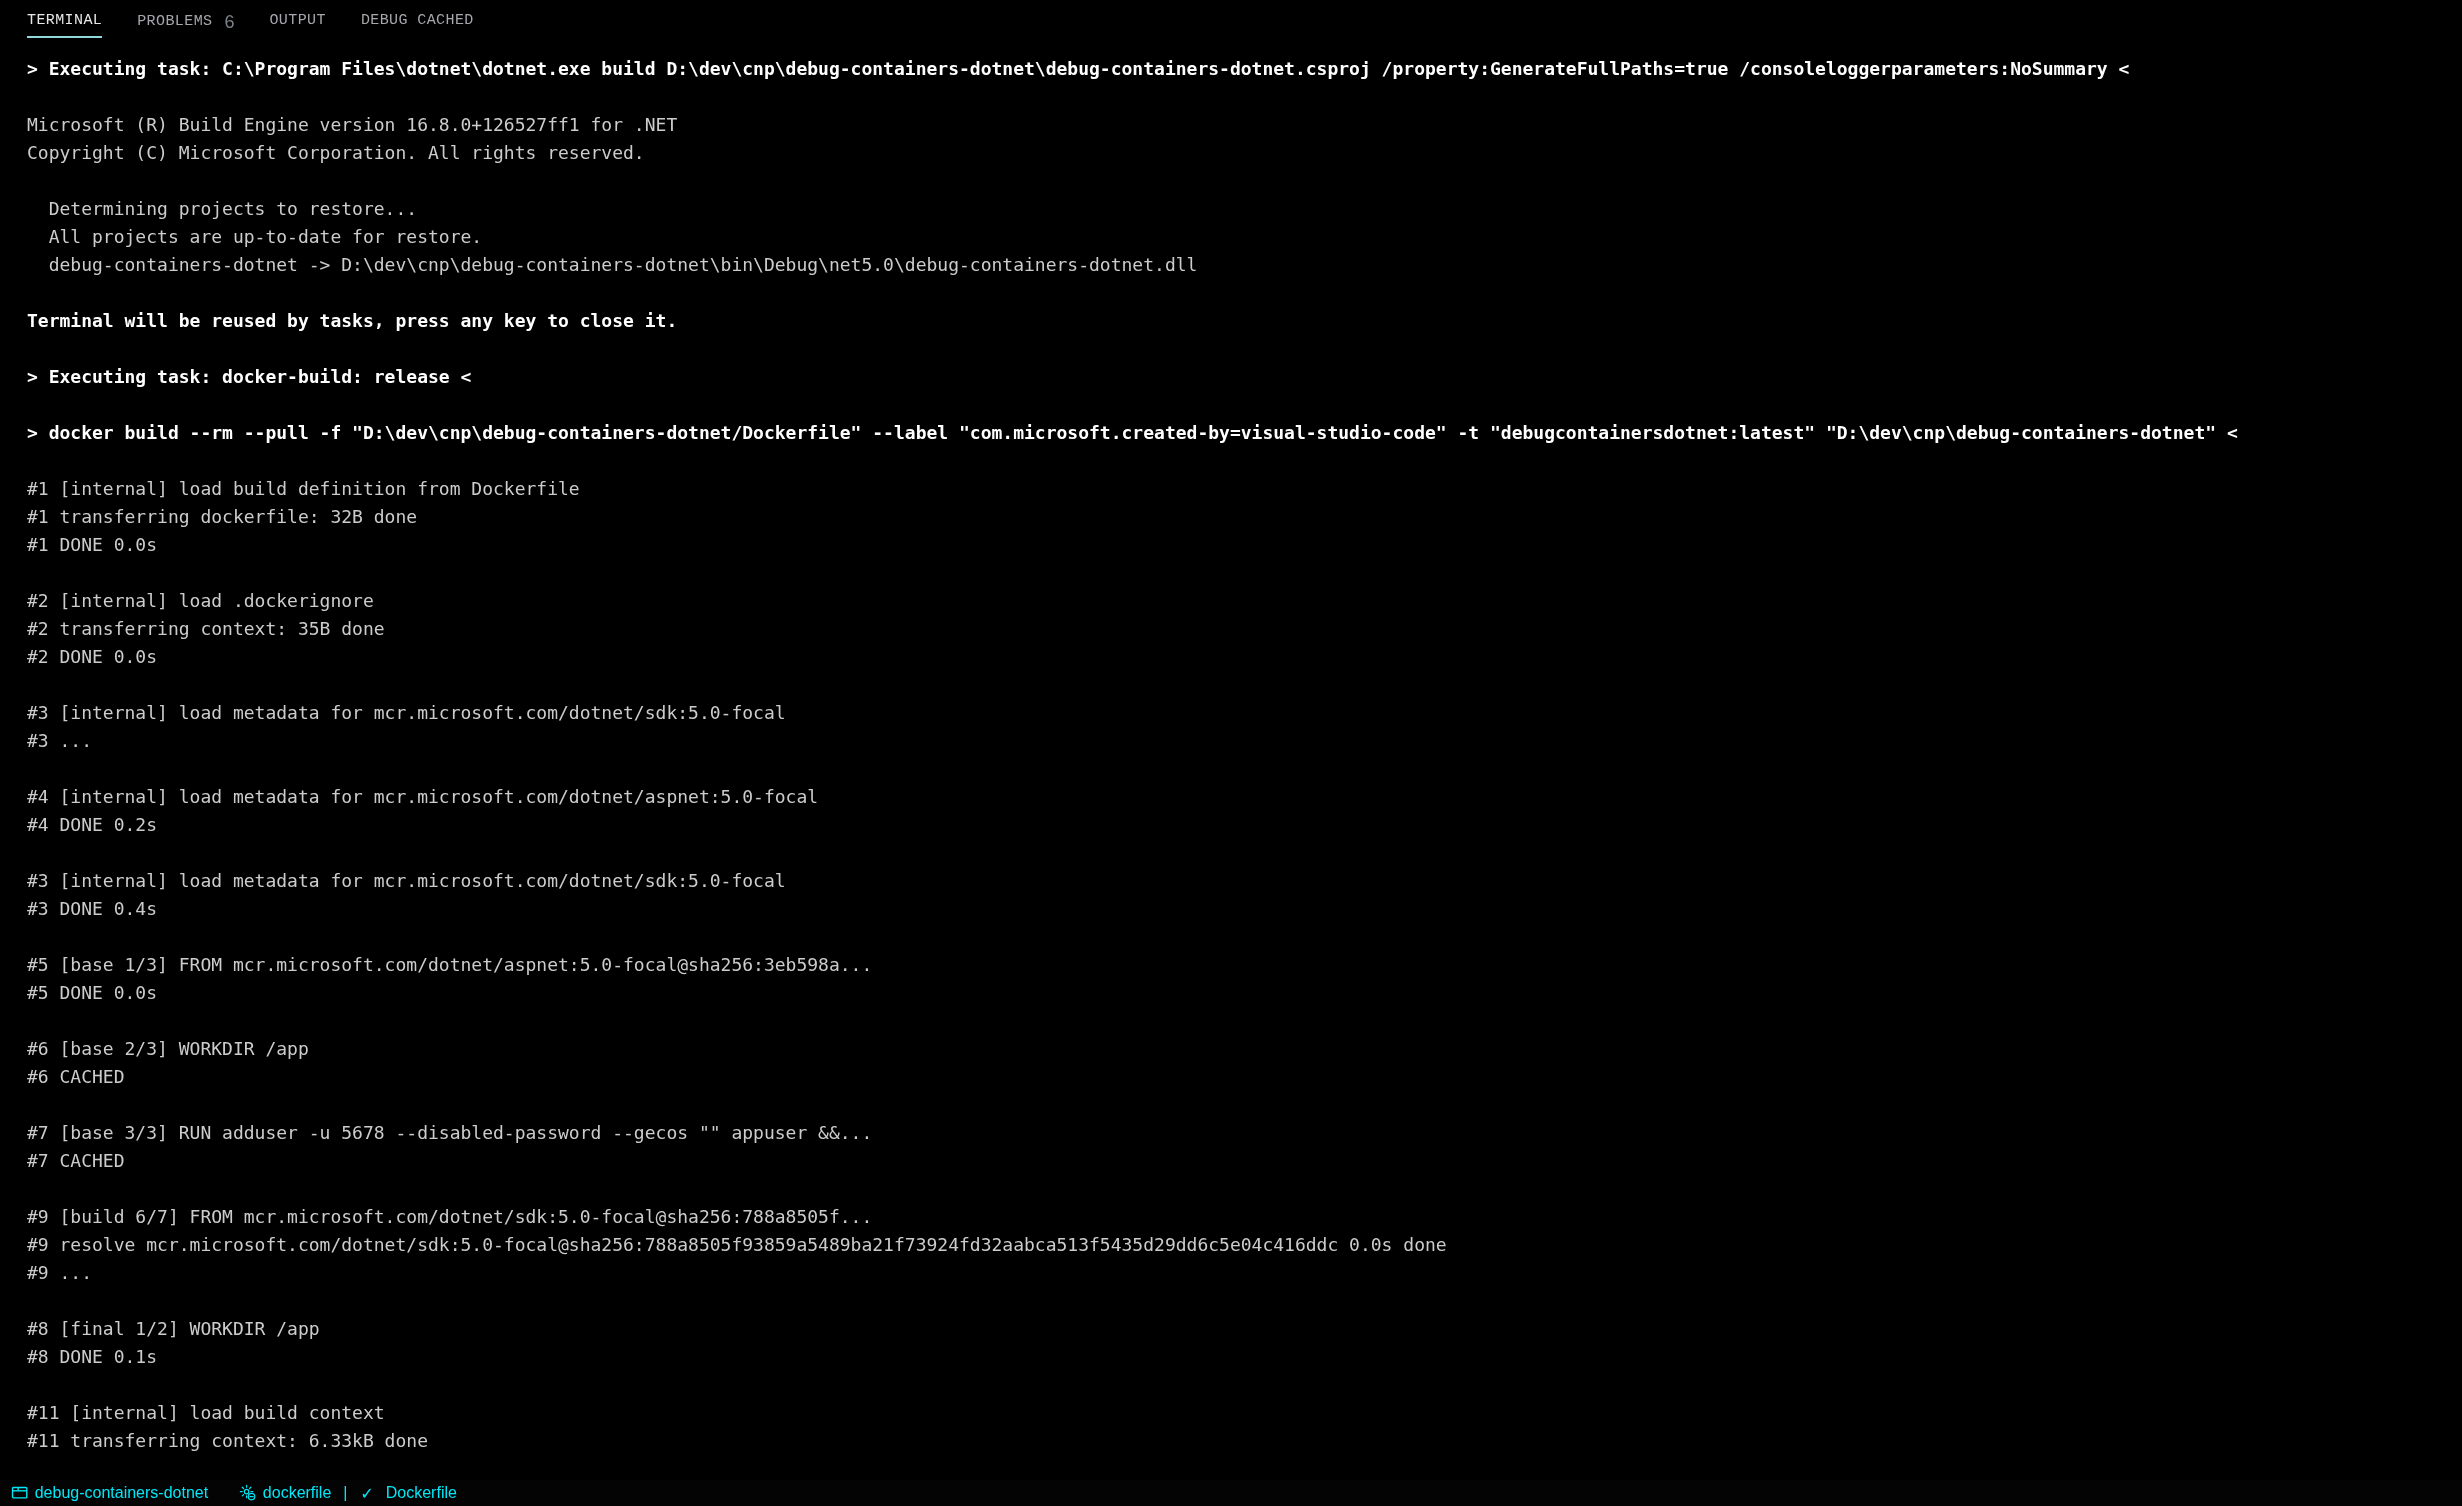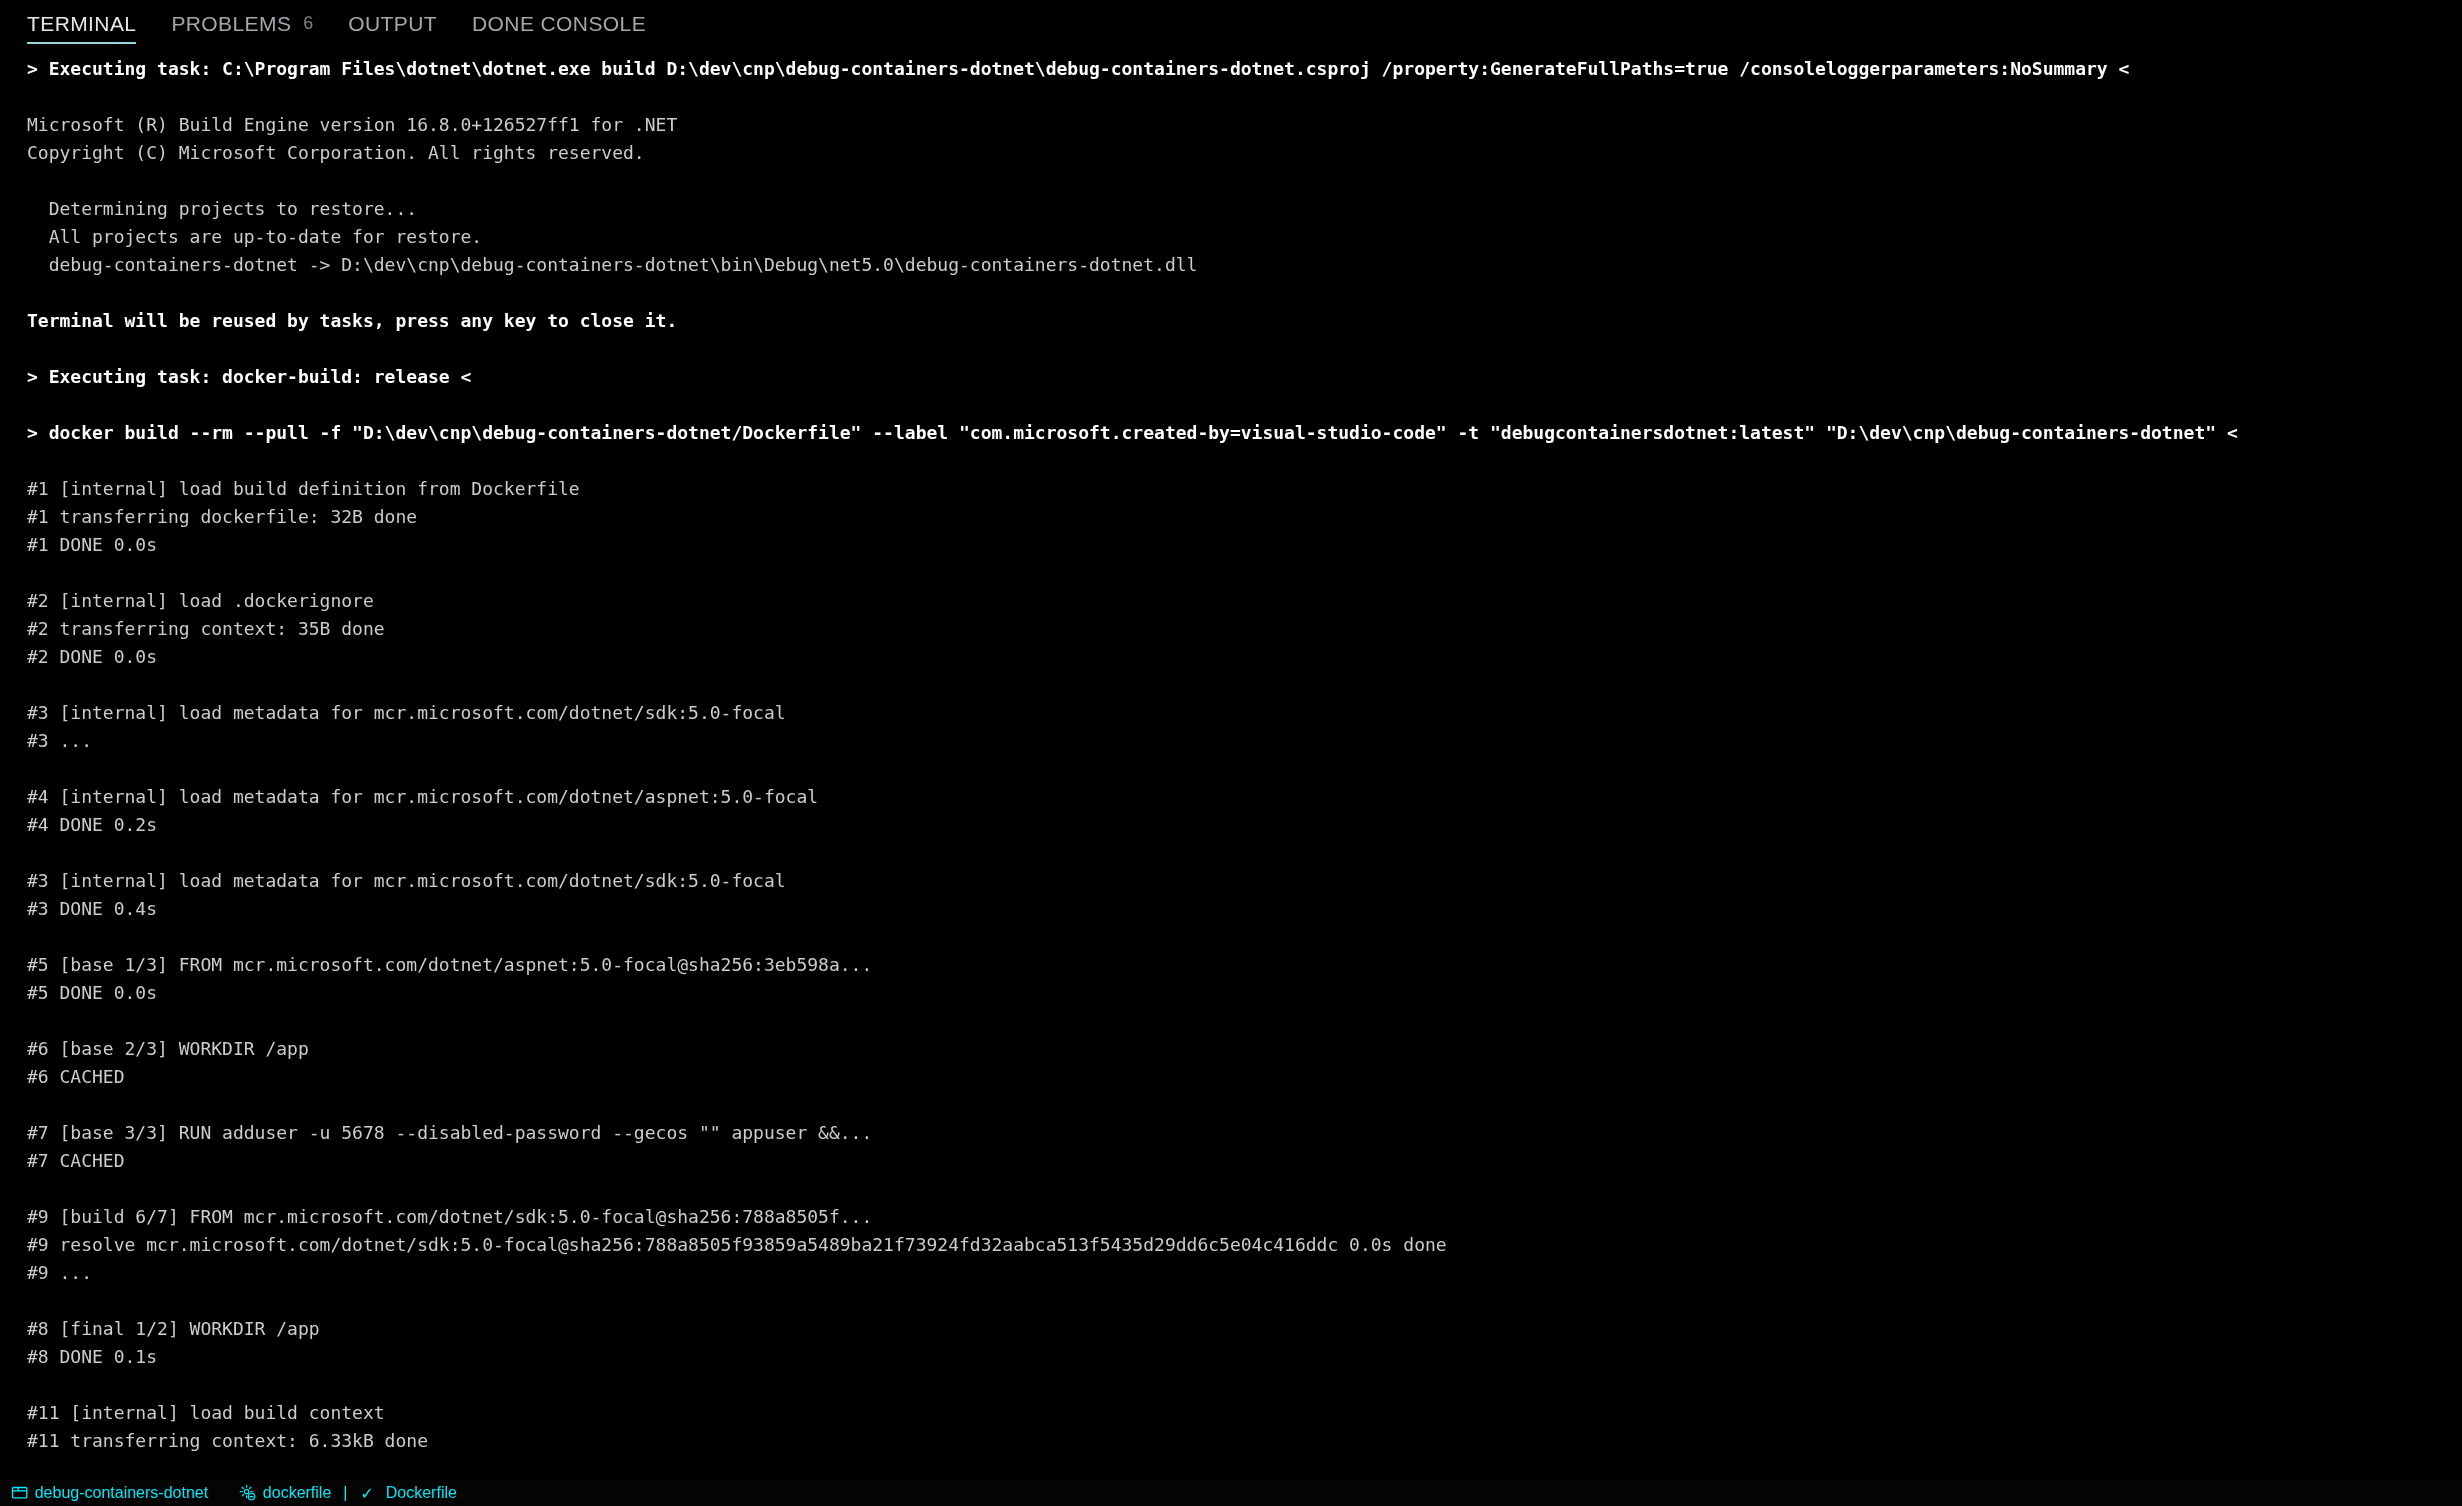--- a/index.html
+++ b/index.html
@@ -45,22 +45,22 @@
     position: relative;
     display: flex;
     align-items: center;
     gap: 12px;
     margin-right: 35px;
     padding-bottom: 10px;
     cursor: pointer;
     white-space: nowrap;
   }
   .tab-label {
-    font-family: Liberation Sans, sans-serif;
-    font-size: 21px;
+    font-family: Liberation Mono, monospace;
+    font-size: 15px;
     letter-spacing: 0.4px;
     color: #a6a6ad;
     line-height: 1;
   }
   .tab.active .tab-label {
     color: #e7e7e7;
   }
   .tab-count {
     font-family: "Liberation Sans", sans-serif;
     font-size: 18px;
@@ -161,21 +161,21 @@
         <span class="tab-count">6</span>
         <span class="tab-underline"></span>
       </div>
 
       <div class="tab">
         <span class="tab-label">OUTPUT</span>
         <span class="tab-underline"></span>
       </div>
 
       <div class="tab">
-        <span class="tab-label">DONE CONSOLE</span>
+        <span class="tab-label">DEBUG CACHED</span>
         <span class="tab-underline"></span>
       </div>
 
     </div>
   </div>
 
   <div class="terminal-body" id="terminal-body">
       <div class="term-line bold">&gt; Executing task: C:\Program Files\dotnet\dotnet.exe build D:\dev\cnp\debug-containers-dotnet\debug-containers-dotnet.csproj /property:GenerateFullPaths=true /consoleloggerparameters:NoSummary &lt;</div>
       <div class="term-line blank"> </div>
       <div class="term-line">Microsoft (R) Build Engine version 16.8.0+126527ff1 for .NET</div>

